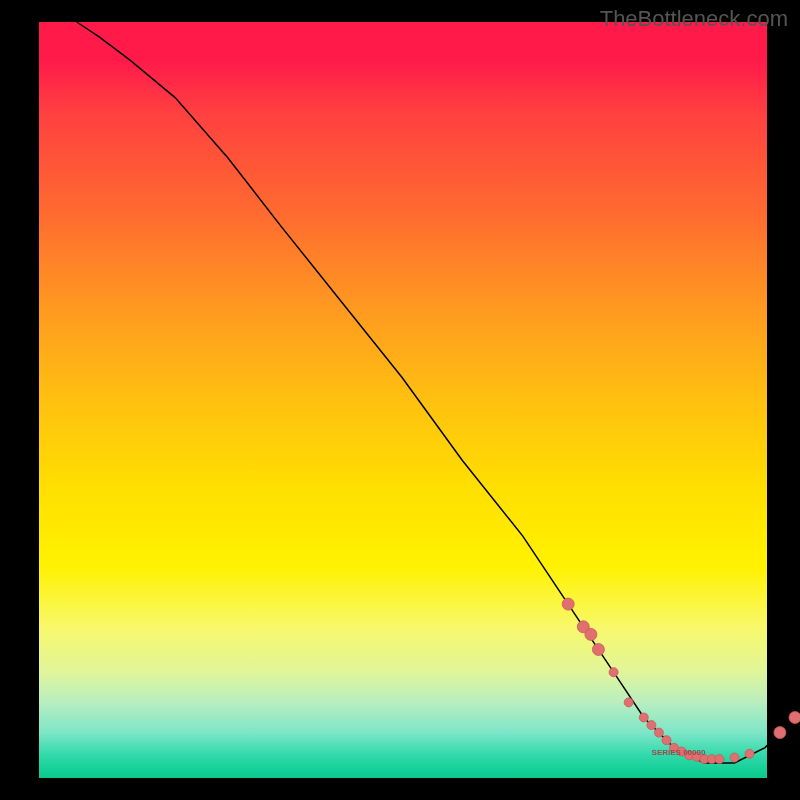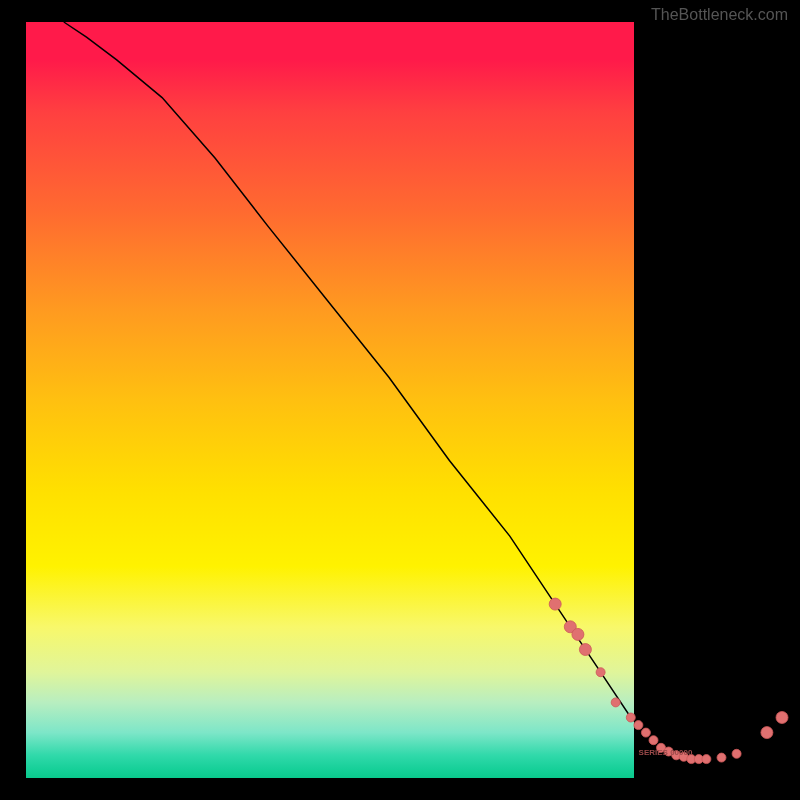--- a/index.html
+++ b/index.html
@@ -8,28 +8,28 @@
     height: 800px;
     background: #000;
     position: relative;
     font-family: Arial, sans-serif;
   }
   .watermark {
     position: absolute;
     top: 6px;
     right: 12px;
     color: #555;
-    font-size: 16px;
+    font-size: 22px;
     z-index: 10;
   }
   .plot {
     position: absolute;
-    left: 26px;
+    left: 39px;
     top: 22px;
-    width: 608px;
+    width: 728px;
     height: 756px;
     background: linear-gradient(to bottom,
       #ff1a4a 0%,
       #ff1a4a 5%,
       #ff4040 12%,
       #ff6a30 25%,
       #ff9a20 38%,
       #ffc010 50%,
       #ffe000 62%,
       #fff200 72%,

